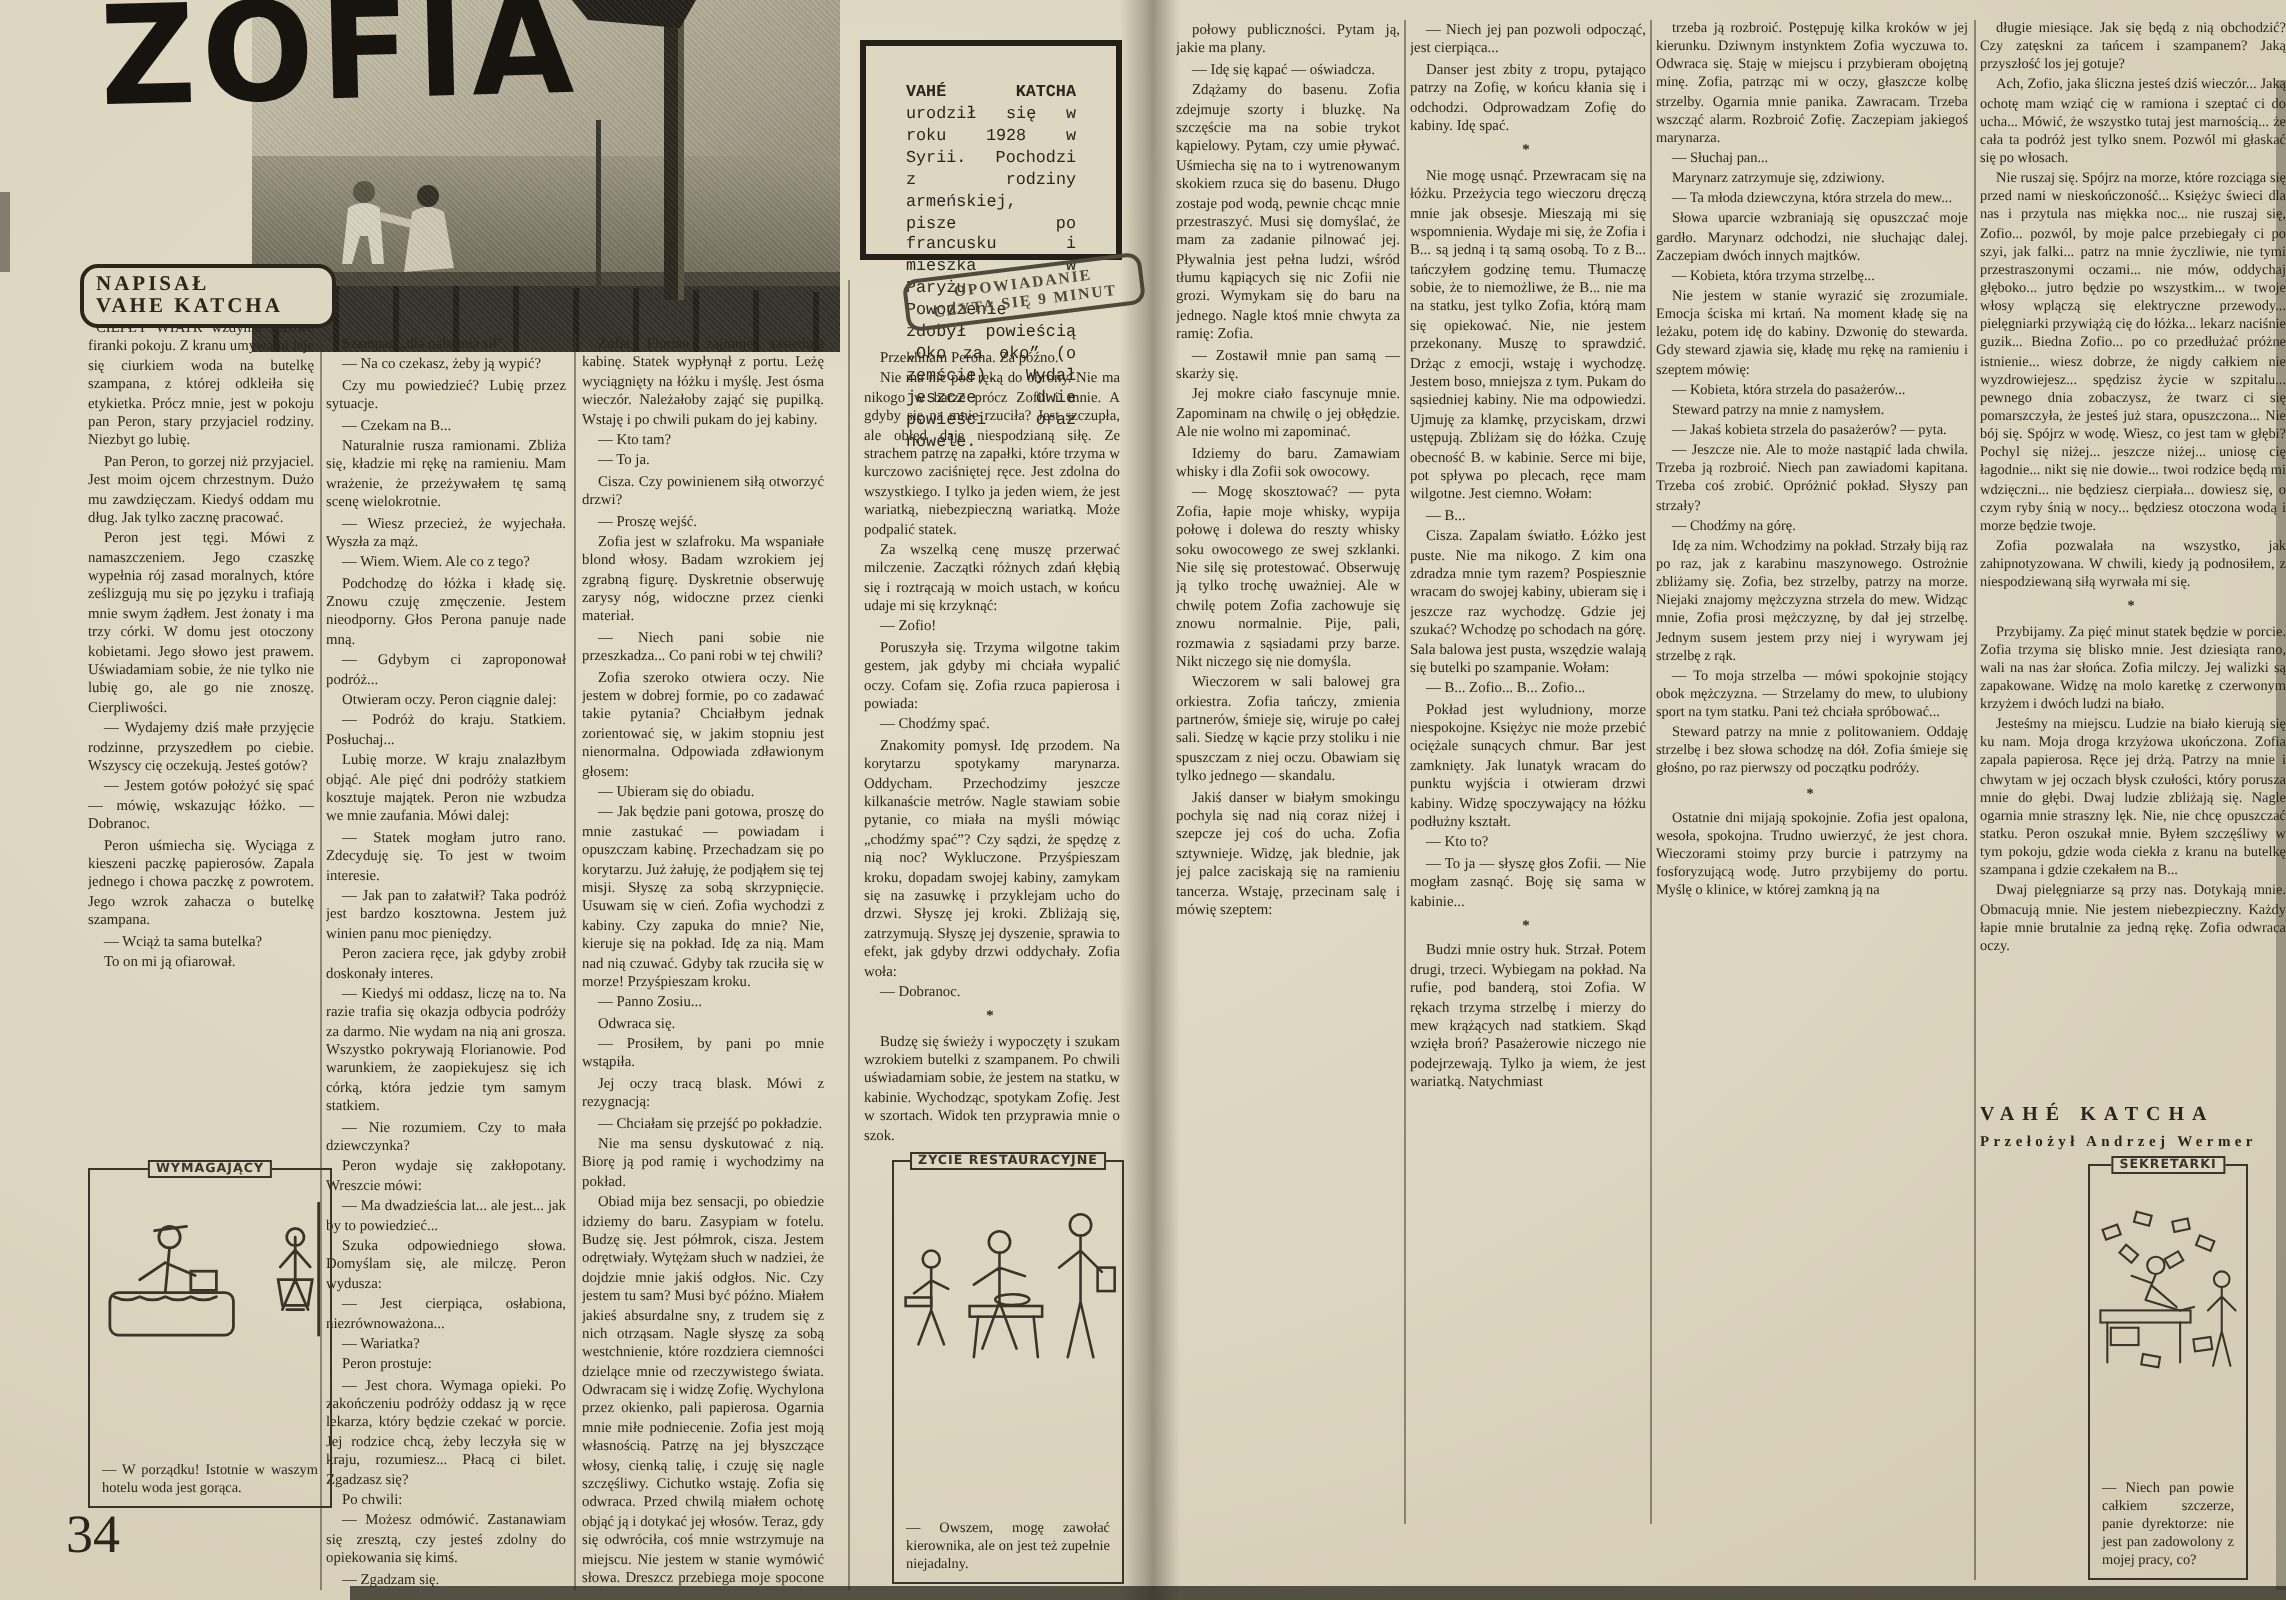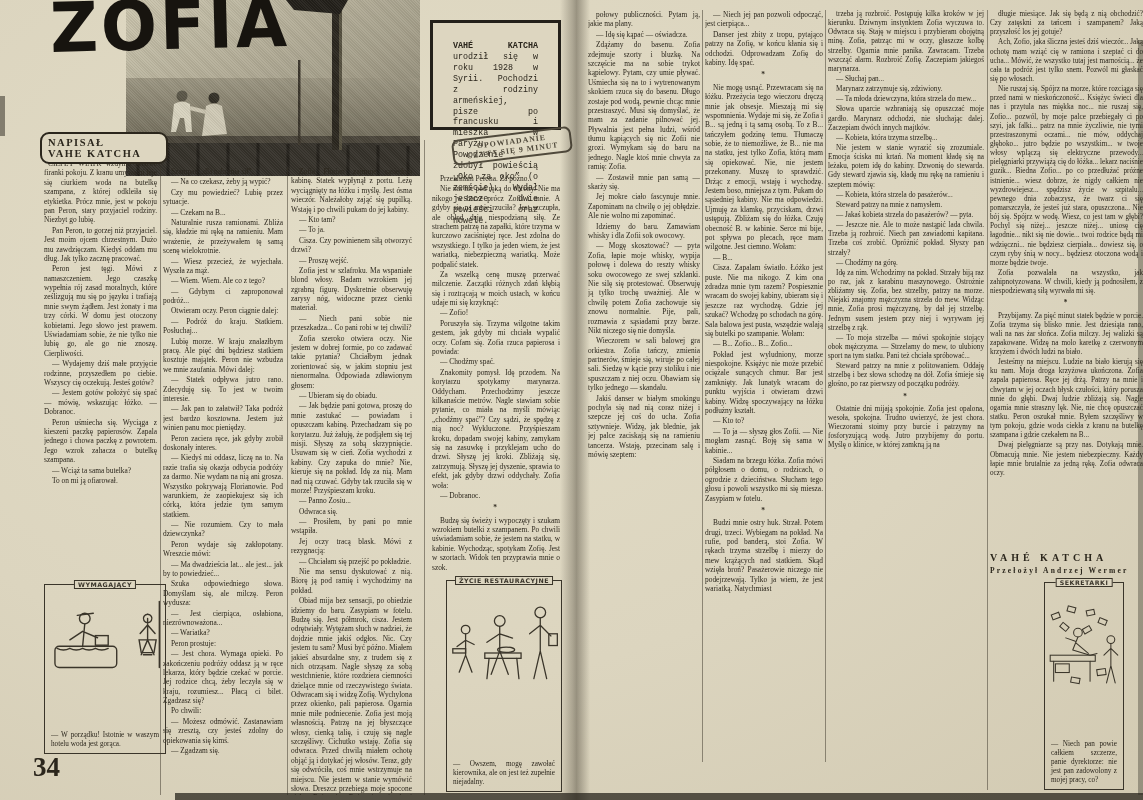--- a/index.html
+++ b/index.html
@@ -57,21 +57,21 @@
   .cartoon .label{position:absolute;top:-5px;left:50%;transform:translateX(-50%);
     border:1px solid #3a352a;background:#ddd6c0;padding:0 3px;white-space:nowrap;
     font-family:"DejaVu Sans",sans-serif;font-weight:bold;font-size:6.3px;letter-spacing:.5px;color:#3a352a;}
   .cartoon .caption{position:absolute;left:6px;right:6px;bottom:4px;
     font-size:7.2px;line-height:1.25;text-align:justify;margin-top:36px;}
   .cartoon svg{position:absolute;left:0;top:8px;width:100%;}
   .c1{left:44px;top:584px;width:122px;height:170px;}
   .c2{left:446px;top:580px;width:116px;height:212px;}
   .c3{left:1044px;top:582px;width:80px;height:208px;}
 
-  .page-num{position:absolute;left:33px;top:752px;font-size:27px;font-weight:bold;}
+  .page-num{position:absolute;left:33px;top:752px;font-size:27px;font-weight:normal;}
 </style>
 </head>
 <body>
 
 <div class="spread">
 
   <div class="photo">
     <svg viewBox="0 0 294 176" width="294" height="176">
       <defs>
         <linearGradient id="sky" x1="0" y1="0" x2="1" y2="1">
@@ -144,25 +144,26 @@
       <p>To on mi ją ofiarował.</p>
     </div>
   <div class="col colL2">
       <p>Szampan „dla nabrania sił”.</p>
       <p>— Na co czekasz, żeby ją wypić?</p>
       <p>Czy mu powiedzieć? Lubię przez sytuacje.</p>
       <p>— Czekam na B...</p>
       <p>Naturalnie rusza ramionami. Zbliża się, kładzie mi rękę na ramieniu. Mam wrażenie, że przeżywałem tę samą scenę wielokrotnie.</p>
       <p>— Wiesz przecież, że wyjechała. Wyszła za mąż.</p>
       <p>— Wiem. Wiem. Ale co z tego?</p>
+      <p>Podchodzę do łóżka i kładę się. Znowu czuję zmęczenie. Jestem nieodporny. Głos Perona panuje nade mną.</p>
       <p>— Gdybym ci zaproponował podróż...</p>
       <p>Otwieram oczy. Peron ciągnie dalej:</p>
       <p>— Podróż do kraju. Statkiem. Posłuchaj...</p>
-      <p>Lubię morze. W kraju znalazłbym pracę. Ale pięć dni będziesz statkiem kosztuje majątek. Peron nie wzbudza we mnie zaufania. Mówi dalej:</p>
-      <p>— Statek odpływa jutro rano. Zdecyduję się. To jest w twoim interesie.</p>
+      <p>Lubię morze. W kraju znalazłbym objąć. Ale pięć dni podróży statkiem kosztuje majątek. Peron nie wzbudza we mnie zaufania. Mówi dalej:</p>
+      <p>— Statek mogłam jutro rano. Zdecyduję się. To jest w twoim interesie.</p>
       <p>— Jak pan to załatwił? Taka podróż jest bardzo kosztowna. Jestem już winien panu moc pieniędzy.</p>
       <p>Peron zaciera ręce, jak gdyby zrobił doskonały interes.</p>
       <p>— Kiedyś mi oddasz, liczę na to. Na razie trafia się okazja odbycia podróży za darmo. Nie wydam na nią ani grosza. Wszystko pokrywają Florianowie. Pod warunkiem, że zaopiekujesz się ich córką, która jedzie tym samym statkiem.</p>
       <p>— Nie rozumiem. Czy to mała dziewczynka?</p>
       <p>Peron wydaje się zakłopotany. Wreszcie mówi:</p>
       <p>— Ma dwadzieścia lat... ale jest... jak by to powiedzieć...</p>
       <p>Szuka odpowiedniego słowa. Domyślam się, ale milczę. Peron wydusza:</p>
       <p>— Jest cierpiąca, osłabiona, niezrównoważona...</p>
       <p>— Wariatka?</p>
       <p>Peron prostuje:</p>
@@ -261,21 +262,20 @@
       <p>— Niech jej pan pozwoli odpocząć, jest cierpiąca...</p>
       <p>Danser jest zbity z tropu, pytająco patrzy na Zofię, w końcu kłania się i odchodzi. Odprowadzam Zofię do kabiny. Idę spać.</p>
       <p class="sep">*</p>
       <p>Nie mogę usnąć. Przewracam się na łóżku. Przeżycia tego wieczoru dręczą mnie jak obsesje. Mieszają mi się wspomnienia. Wydaje mi się, że Zofia i B... są jedną i tą samą osobą. To z B... tańczyłem godzinę temu. Tłumaczę sobie, że to niemożliwe, że B... nie ma na statku, jest tylko Zofia, którą mam się opiekować. Nie, nie jestem przekonany. Muszę to sprawdzić. Drżąc z emocji, wstaję i wychodzę. Jestem boso, mniejsza z tym. Pukam do sąsiedniej kabiny. Nie ma odpowiedzi. Ujmuję za klamkę, przyciskam, drzwi ustępują. Zbliżam się do łóżka. Czuję obecność B. w kabinie. Serce mi bije, pot spływa po plecach, ręce mam wilgotne. Jest ciemno. Wołam:</p>
       <p>— B...</p>
       <p>Cisza. Zapalam światło. Łóżko jest puste. Nie ma nikogo. Z kim ona zdradza mnie tym razem? Pospiesznie wracam do swojej kabiny, ubieram się i jeszcze raz wychodzę. Gdzie jej szukać? Wchodzę po schodach na górę. Sala balowa jest pusta, wszędzie walają się butelki po szampanie. Wołam:</p>
       <p>— B... Zofio... B... Zofio...</p>
       <p>Pokład jest wyludniony, morze niespokojne. Księżyc nie może przebić ociężale sunących chmur. Bar jest zamknięty. Jak lunatyk wracam do punktu wyjścia i otwieram drzwi kabiny. Widzę spoczywający na łóżku podłużny kształt.</p>
       <p>— Kto to?</p>
       <p>— To ja — słyszę głos Zofii. — Nie mogłam zasnąć. Boję się sama w kabinie...</p>
-      <p>Siadam na brzegu łóżka. Zofia mówi półgłosem o domu, o rodzicach, o ogrodzie z dzieciństwa. Słucham tego głosu i powoli wszystko mi się miesza. Zasypiam w fotelu.</p>
       <p class="sep">*</p>
       <p>Budzi mnie ostry huk. Strzał. Potem drugi, trzeci. Wybiegam na pokład. Na rufie, pod banderą, stoi Zofia. W rękach trzyma strzelbę i mierzy do mew krążących nad statkiem. Skąd wzięła broń? Pasażerowie niczego nie podejrzewają. Tylko ja wiem, że jest wariatką. Natychmiast</p>
     </div>
   <div class="col colR3">
       <p>trzeba ją rozbroić. Postępuję kilka kroków w jej kierunku. Dziwnym instynktem Zofia wyczuwa to. Odwraca się. Staję w miejscu i przybieram obojętną minę. Zofia, patrząc mi w oczy, głaszcze kolbę strzelby. Ogarnia mnie panika. Zawracam. Trzeba wszcząć alarm. Rozbroić Zofię. Zaczepiam jakiegoś marynarza.</p>
       <p>— Słuchaj pan...</p>
       <p>Marynarz zatrzymuje się, zdziwiony.</p>
       <p>— Ta młoda dziewczyna, która strzela do mew...</p>
       <p>Słowa uparcie wzbraniają się opuszczać moje gardło. Marynarz odchodzi, nie słuchając dalej. Zaczepiam dwóch innych majtków.</p>
       <p>— Kobieta, która trzyma strzelbę...</p>

